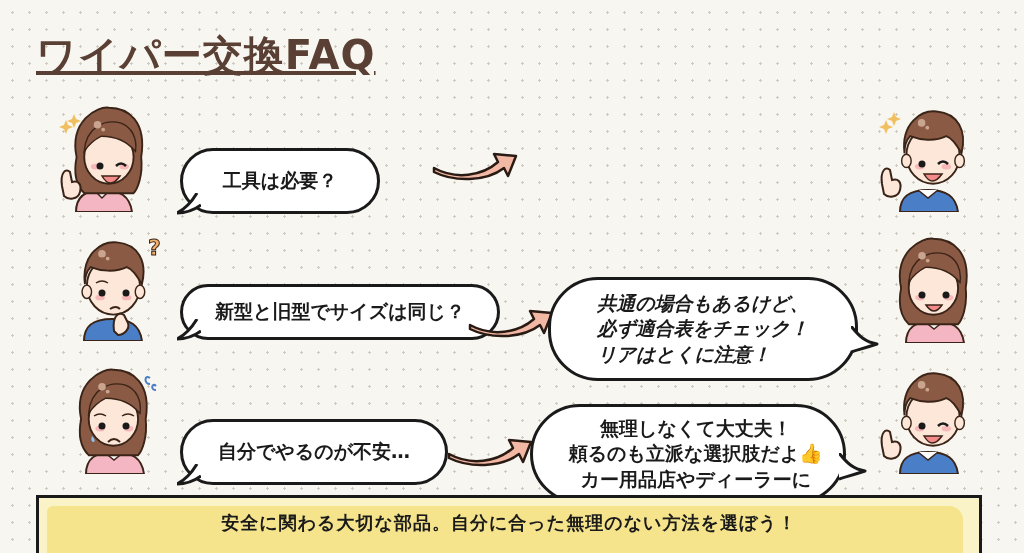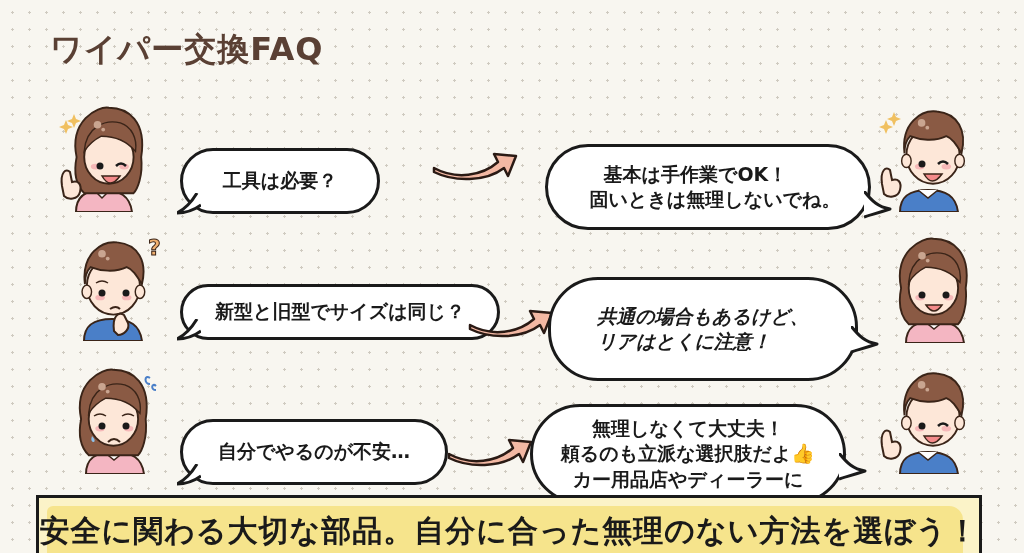--- a/index.html
+++ b/index.html
@@ -7,23 +7,24 @@
   body {
     background-color: #f8f6f0;
     background-image: radial-gradient(circle, #cfcac0 1px, transparent 1.4px);
     background-size: 17px 17px;
     background-position: 4px 4px;
     font-family: "DejaVu Sans", "Liberation Sans", sans-serif;
     color: #1f1a17;
     position: relative;
   }
   .title {
-    position: absolute; left: 50px; top: 28px;
-    font-size: 32px; font-weight: bold; color: #5a4034;
+    position: absolute; left: 36px; top: 28px;
+    font-size: 40px; font-weight: bold; color: #5a4034;
     letter-spacing: 1px;
+    text-decoration: underline;
   }
   .row { position: absolute; left: 0; width: 1024px; height: 130px; }
   .char { position: absolute; width: 100px; height: 110px; }
   .bubble {
     position: absolute;
     background: #fff;
     border: 3px solid #1a1a1a;
     border-radius: 40px / 34px;
     display: flex; align-items: center; justify-content: center;
     text-align: left;
@@ -41,21 +42,21 @@
     position: absolute; left: 36px; top: 495px; width: 946px; height: 58px;
     border: 3px solid #1a1a1a; border-bottom: none;
     background: #fbf3c8;
   }
   .footer-hl {
     position: absolute; left: 8px; right: 16px; top: 8px; bottom: 0;
     background: #f6e48c; border-radius: 6px 14px 0 0;
   }
   .footer-text {
     position: absolute; left: 0; right: 0; top: 13px; text-align: center;
-    font-size: 30px; font-weight: bold; color: #1a1a1a; letter-spacing: 1px;
+    font-size: 18px; font-weight: bold; color: #1a1a1a; letter-spacing: 1px;
   }
 </style>
 </head>
 <body>
 
 <svg width="0" height="0" style="position:absolute">
   <defs>
 
     <g id="woman-head">
       <path d="M18 58 C10 20 40 4 52 6 C72 6 92 20 86 58 C88 78 82 92 78 96 L26 96 C20 90 14 78 18 58 Z" fill="#8a5a44" stroke="#3a2418" stroke-width="2"></path>
@@ -103,29 +104,20 @@
     <svg class="tail" width="24" height="22" viewBox="0 0 24 22" style="left:-6px; bottom:-4px;">
       <path d="M20 0 C14 10 8 16 0 20 C8 20 16 18 24 12" fill="#fff" stroke="#1a1a1a" stroke-width="3" stroke-linejoin="round"></path>
     </svg>
     <div>
       <span class="line">工具は必要？</span>
     </div>
   </div>
   <svg class="arrow" width="90" height="40" viewBox="0 0 90 40" style="left:430px; top:42px;">
     <path d="M4 26 C26 38 52 34 68 20 L64 12 L86 14 L78 34 L74 26 C56 40 24 40 4 30 Z" fill="#f3b8a3" stroke="#2a1a14" stroke-width="2.5" stroke-linejoin="round"></path>
   </svg>
-  <div class="bubble" style="left:545px; top:5px; width:326px; height:86px; border-radius:44px;">
-    <svg class="tail" width="28" height="28" viewBox="0 0 28 28" style="right:-24px; top:44px;">
-      <path d="M0 0 C8 10 14 16 26 18 C14 22 6 24 0 26" fill="#fff" stroke="#1a1a1a" stroke-width="3" stroke-linejoin="round"></path>
-    </svg>
-    <div style="padding-left:14px;">
-      <span class="line" style="padding-left:14px;">基本は手作業でOK！</span>
-      <span class="line">固いときは無理しないでね。</span>
-    </div>
-  </div>
   <div class="char" style="left:876px; top:2px;">
     <svg width="110" height="110" viewBox="0 0 110 110">
       <use href="#sparkle" x="4" y="18"></use>
       <use href="#sparkle" x="12" y="10"></use>
       <path d="M24 110 C24 94 34 88 52 88 C70 88 80 94 82 110 Z" fill="#4a7fc8" stroke="#3a2418" stroke-width="2"></path>
       <path d="M42 88 L52 96 L62 88" fill="#fff" stroke="#3a2418" stroke-width="1.5"></path>
       <use href="#man-head" x="8" y="0" transform="scale(0.95)"></use>
       <circle cx="46" cy="62" r="3.5" fill="#1a1a1a"></circle>
       <path d="M62 62 Q67 57 72 62" stroke="#1a1a1a" stroke-width="2.5" fill="none"></path>
       <path d="M48 72 Q56 86 66 72 Z" fill="#f48a8a" stroke="#3a2418" stroke-width="1.5"></path>
@@ -157,20 +149,21 @@
   </div>
   <svg class="arrow" width="90" height="40" viewBox="0 0 90 40" style="left:466px; top:74px;">
     <path d="M4 26 C26 38 52 34 68 20 L64 12 L86 14 L78 34 L74 26 C56 40 24 40 4 30 Z" fill="#f3b8a3" stroke="#2a1a14" stroke-width="2.5" stroke-linejoin="round"></path>
   </svg>
   <div class="bubble" style="left:548px; top:13px; width:310px; height:104px; border-radius:50px;font-style:italic;">
     <svg class="tail" width="28" height="28" viewBox="0 0 28 28" style="right:-24px; top:46px;">
       <path d="M0 0 C8 10 14 16 26 18 C14 22 6 24 0 26" fill="#fff" stroke="#1a1a1a" stroke-width="3" stroke-linejoin="round"></path>
     </svg>
     <div>
       <span class="line">共通の場合もあるけど、</span>
+      <span class="line">必ず適合表をチェック！</span>
       <span class="line">リアはとくに注意！</span>
     </div>
   </div>
   <div class="char" style="left:884px; top:8px;">
     <svg width="110" height="110" viewBox="0 0 110 110">
       <path d="M22 110 C22 94 32 88 50 88 C68 88 78 94 80 110 Z" fill="#f4b6c2" stroke="#3a2418" stroke-width="2"></path>
       <path d="M40 88 L50 96 L60 88" fill="#fff" stroke="#3a2418" stroke-width="1.5"></path>
       <use href="#woman-head" x="0" y="0" transform="scale(0.95)"></use>
       <circle cx="38" cy="62" r="3.5" fill="#1a1a1a"></circle>
       <circle cx="62" cy="62" r="3.5" fill="#1a1a1a"></circle>
@@ -197,21 +190,21 @@
     <svg class="tail" width="24" height="22" viewBox="0 0 24 22" style="left:-6px; bottom:-4px;">
       <path d="M20 0 C14 10 8 16 0 20 C8 20 16 18 24 12" fill="#fff" stroke="#1a1a1a" stroke-width="3" stroke-linejoin="round"></path>
     </svg>
     <div>
       <span class="line">自分でやるのが不安…</span>
     </div>
   </div>
   <svg class="arrow" width="90" height="40" viewBox="0 0 90 40" style="left:445px; top:68px;">
     <path d="M4 26 C26 38 52 34 68 20 L64 12 L86 14 L78 34 L74 26 C56 40 24 40 4 30 Z" fill="#f3b8a3" stroke="#2a1a14" stroke-width="2.5" stroke-linejoin="round"></path>
   </svg>
-  <div class="bubble" style="left:530px; top:5px; width:316px; height:100px; border-radius:50px; justify-content:center;">
+  <div class="bubble" style="left:530px; top:5px; width:316px; height:100px; border-radius:50px; justify-content:flex-end;">
     <svg class="tail" width="28" height="28" viewBox="0 0 28 28" style="right:-24px; top:46px;">
       <path d="M0 0 C8 10 14 16 26 18 C14 22 6 24 0 26" fill="#fff" stroke="#1a1a1a" stroke-width="3" stroke-linejoin="round"></path>
     </svg>
     <div style="text-align:center;">
       <span class="line">無理しなくて大丈夫！</span>
       <span class="line">頼るのも立派な選択肢だよ👍</span>
       <span class="line">カー用品店やディーラーに</span>
     </div>
   </div>
   <div class="char" style="left:876px; top:4px;">

